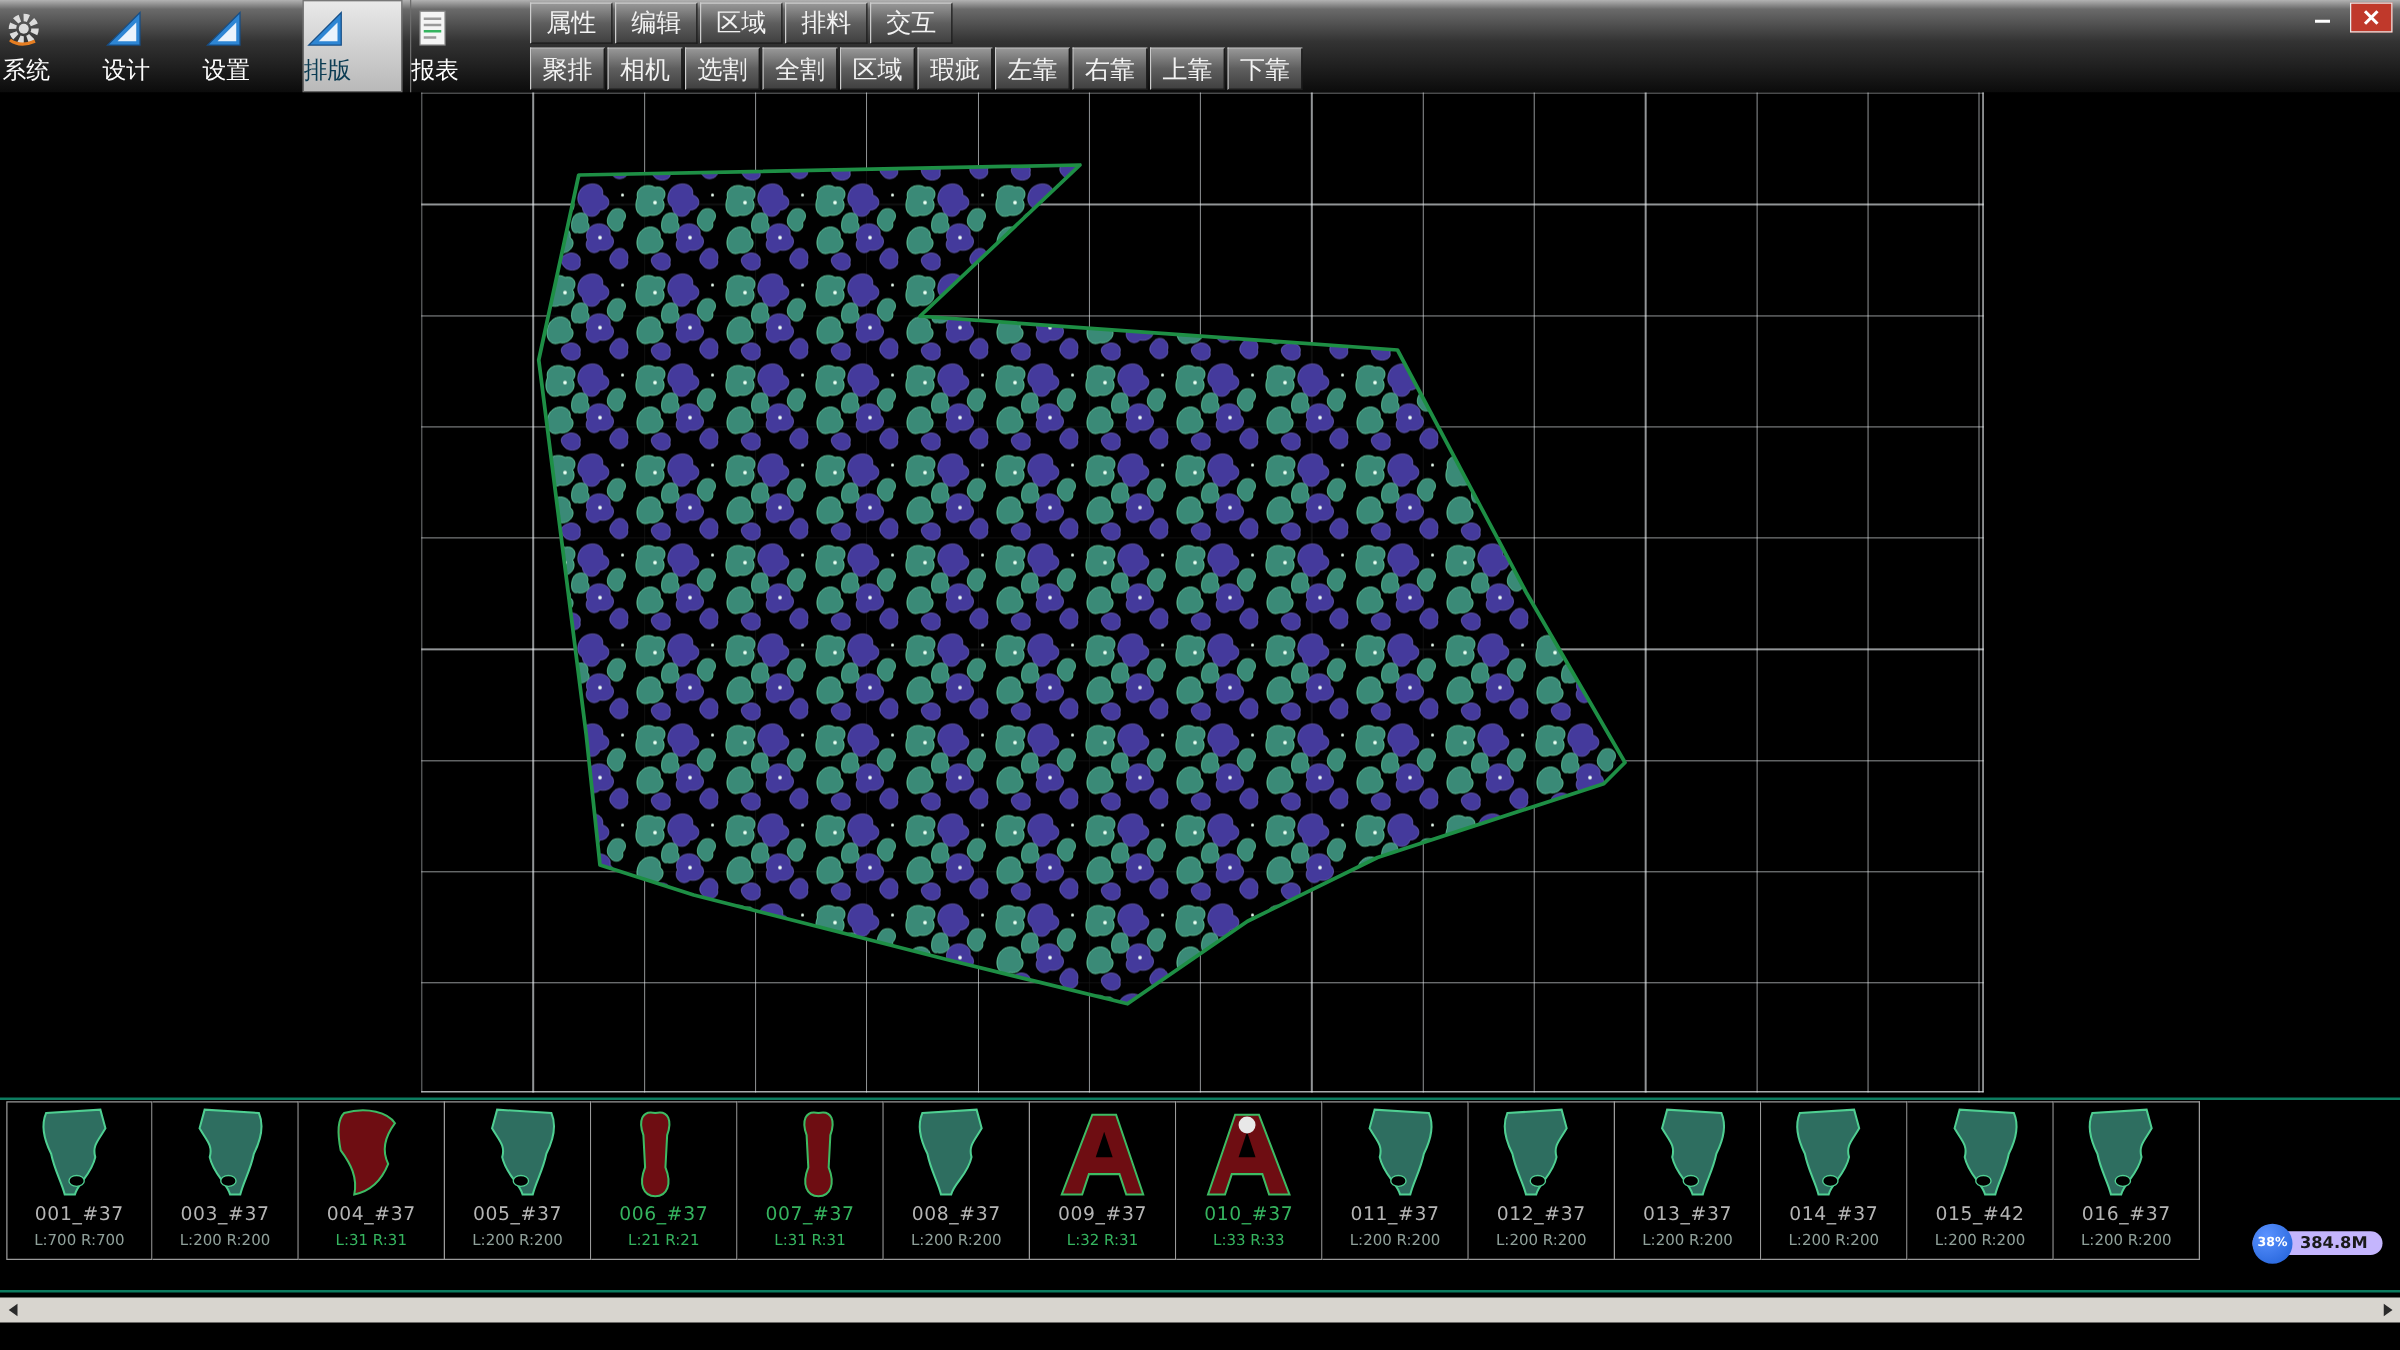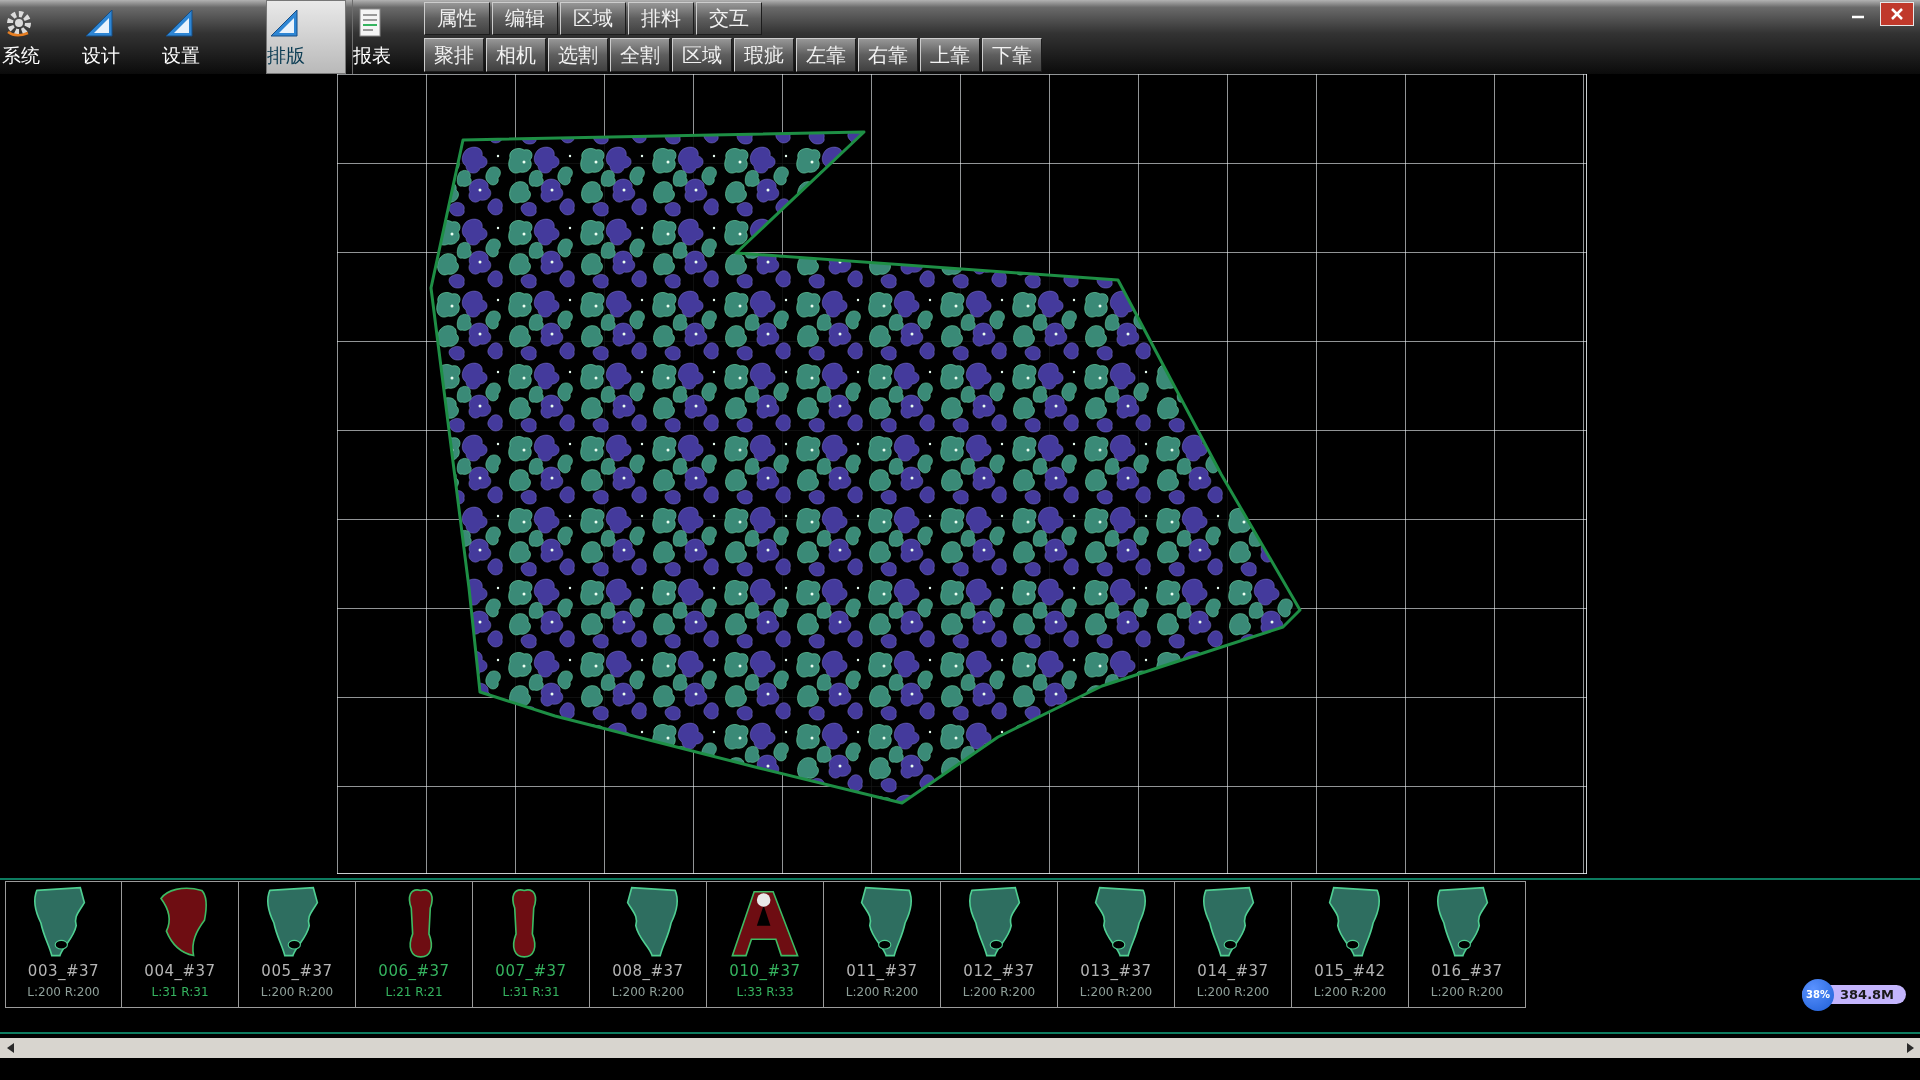--- a/index.html
+++ b/index.html
@@ -5,21 +5,21 @@
   html,body{margin:0;padding:0;background:#000;width:1920px;height:1080px;overflow:hidden;
     font-family:"DejaVu Sans","Liberation Sans",sans-serif;position:relative;}
 
   
   .header{position:absolute;left:0;top:0;width:1920px;height:74px;
     background:linear-gradient(180deg,#b2b2b2 0%,#6a6a6a 10%,#333 45%,#0b0b0b 100%);}
   .iconbar{position:absolute;left:2px;top:0;height:74px;display:flex;align-items:stretch;}
   .tool-btn{width:80px;display:flex;flex-direction:column;align-items:flex-start;justify-content:center;
     gap:3px;color:#fff;font-size:19px;cursor:pointer;}
   .tool-btn.selected{background:linear-gradient(#e9e9e9,#b9b9b9);color:#0a3b52;
-    border:1px solid #777;box-sizing:border-box;margin-left:24px;}
+    border:1px solid #777;box-sizing:border-box;}
   .tool-btn.group-sep{border-left:1px solid #6d6d6d;margin-left:6px;}
   .tool-icon{width:34px;height:34px;}
 
   .menus{position:absolute;left:424px;top:0;}
   .menu-row{display:flex;gap:2px;}
   .menu-row.r1{margin-top:2px;align-items:center;}
   .menu-row.r2{margin-top:3px;}
   .menu-btn{height:33px;min-width:62px;padding:0 12px;display:flex;align-items:center;justify-content:center;
     font-size:20px;color:#f2f2f2;cursor:pointer;box-sizing:border-box;
     background:linear-gradient(#979797,#5e5e5e 50%,#404040);
@@ -171,20 +171,28 @@
         <circle cx="66" cy="10" r="1.2" fill="#eafff2"></circle>
       </pattern>
     </defs>
     <polygon points="463,66 864,58 736,179 1118,206 1221,400 1300,536 1283,553 1102,612 998,663 902,729 759,694 555,642 480,618 469,514 441,293 431,214" fill="url(#nestPat)" stroke="#1e8f45" stroke-width="3" stroke-linejoin="round"></polygon>
   </svg>
 </div>
 
 <div class="strip">
   <div class="strip-line top"></div>
   <div class="strip-cells" id="strip-cells">
+  <div class="strip-cell">
+    <svg class="piece-svg" viewBox="0 0 64 56">
+          <path d="M12 4 L44 2 L47 13 C43 20 39 23 41 30 C39 40 31 45 29 52 L23 52 C21 44 17 38 15 28 C11 20 9 11 12 4 Z" fill="#2e6e60" stroke="#4fcf92" stroke-width="1.2"></path>
+          <ellipse cx="30" cy="44" rx="4.5" ry="3.2" fill="#000" stroke="#4fcf92" stroke-width="0.8"></ellipse>
+        </svg>
+    <div class="piece-name">001_#37</div>
+    <div class="piece-lr">L:700 R:700</div>
+  </div>
 
 
   <div class="strip-cell">
     <svg class="piece-svg" viewBox="0 0 64 56">
           <path d="M12 4 L44 2 L47 13 C43 20 39 23 41 30 C39 40 31 45 29 52 L23 52 C21 44 17 38 15 28 C11 20 9 11 12 4 Z" fill="#2e6e60" stroke="#4fcf92" stroke-width="1.2"></path>
           <ellipse cx="30" cy="44" rx="4.5" ry="3.2" fill="#000" stroke="#4fcf92" stroke-width="0.8"></ellipse>
         </svg>
     <div class="piece-name">003_#37</div>
     <div class="piece-lr">L:200 R:200</div>
   </div>
@@ -223,20 +231,28 @@
   </div>
 
   <div class="strip-cell">
     <svg class="piece-svg" viewBox="0 0 64 56">
           <path d="M12 4 L44 2 L47 13 C43 20 39 23 41 30 C39 40 31 45 29 52 L23 52 C21 44 17 38 15 28 C11 20 9 11 12 4 Z" fill="#2e6e60" stroke="#4fcf92" stroke-width="1.2"></path>
         </svg>
     <div class="piece-name">008_#37</div>
     <div class="piece-lr">L:200 R:200</div>
   </div>
 
+  <div class="strip-cell">
+    <svg class="piece-svg" viewBox="0 0 64 56">
+          <path d="M8 52 L24 5 L38 5 L56 52 L44 52 L40 40 L22 40 L18 52 Z" fill="#6e0d12" stroke="#3dbb63" stroke-width="1.2"></path>
+          <path d="M26 30 L31 15 L36 30 Z" fill="#000"></path>
+        </svg>
+    <div class="piece-name">009_#37</div>
+    <div class="piece-lr green">L:32 R:31</div>
+  </div>
 
   <div class="strip-cell">
     <svg class="piece-svg" viewBox="0 0 64 56">
           <path d="M8 52 L24 5 L38 5 L56 52 L44 52 L40 40 L22 40 L18 52 Z" fill="#6e0d12" stroke="#3dbb63" stroke-width="1.2"></path>
           <path d="M26 30 L31 15 L36 30 Z" fill="#000"></path>
           <circle cx="31" cy="11" r="5" fill="#e8e8e8"></circle>
         </svg>
     <div class="piece-name green">010_#37</div>
     <div class="piece-lr green">L:33 R:33</div>
   </div>

